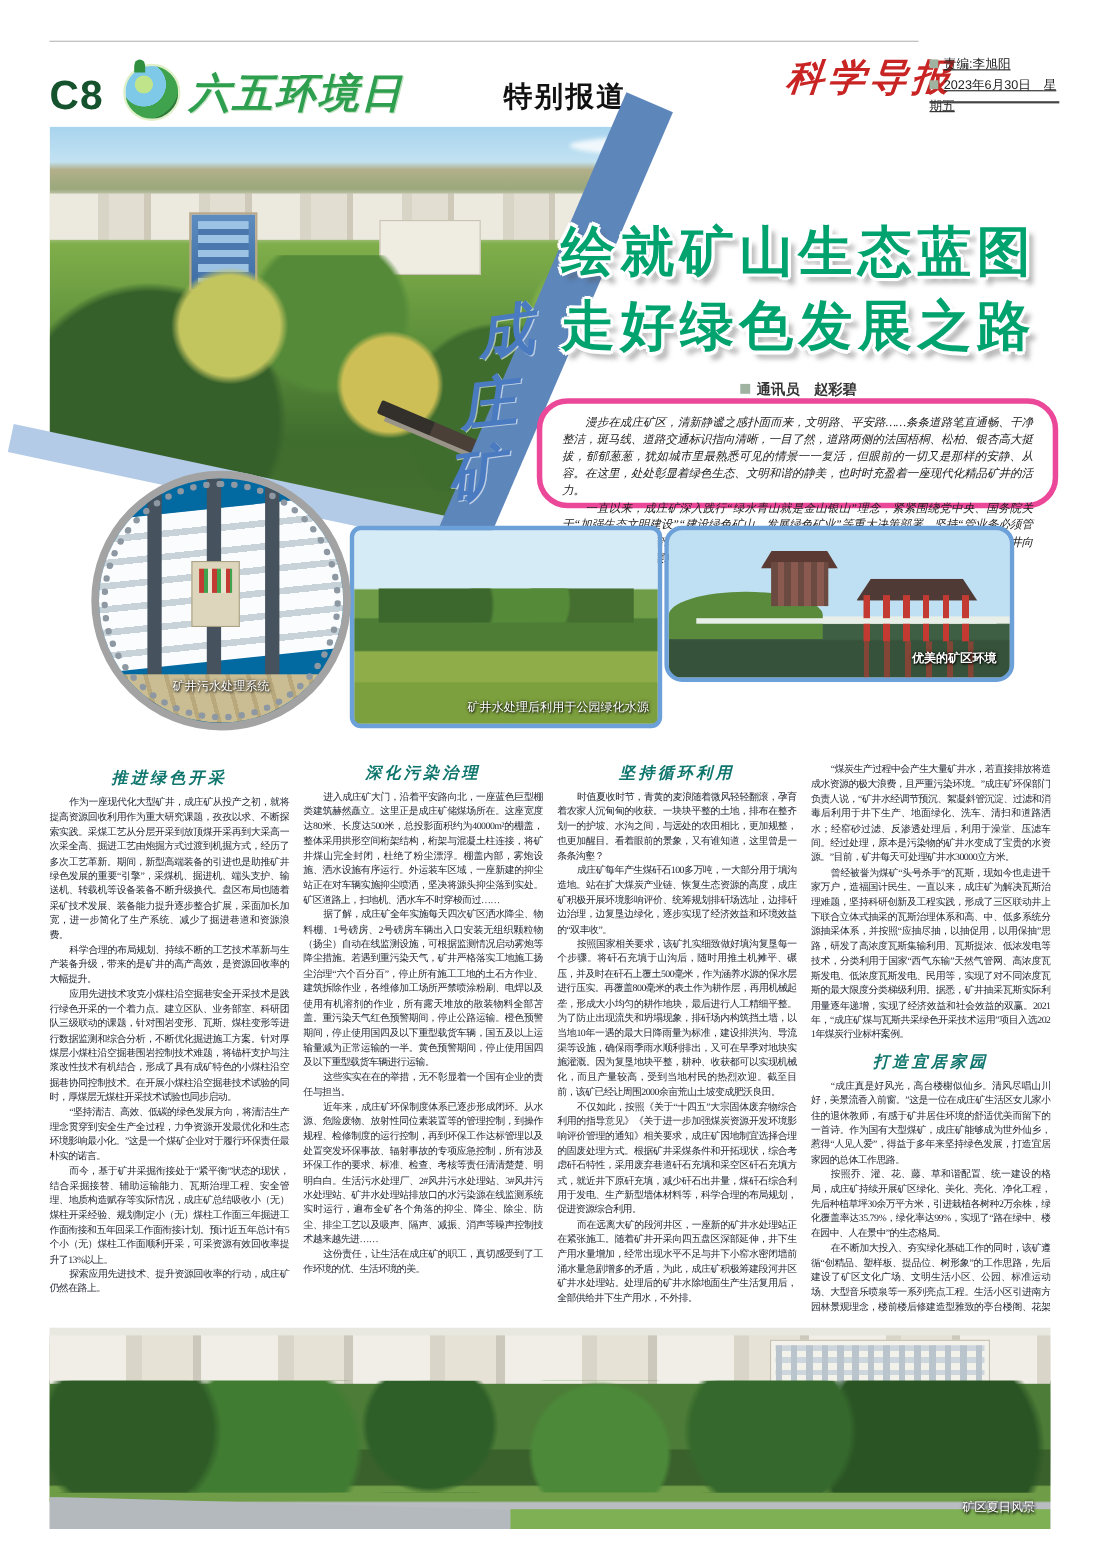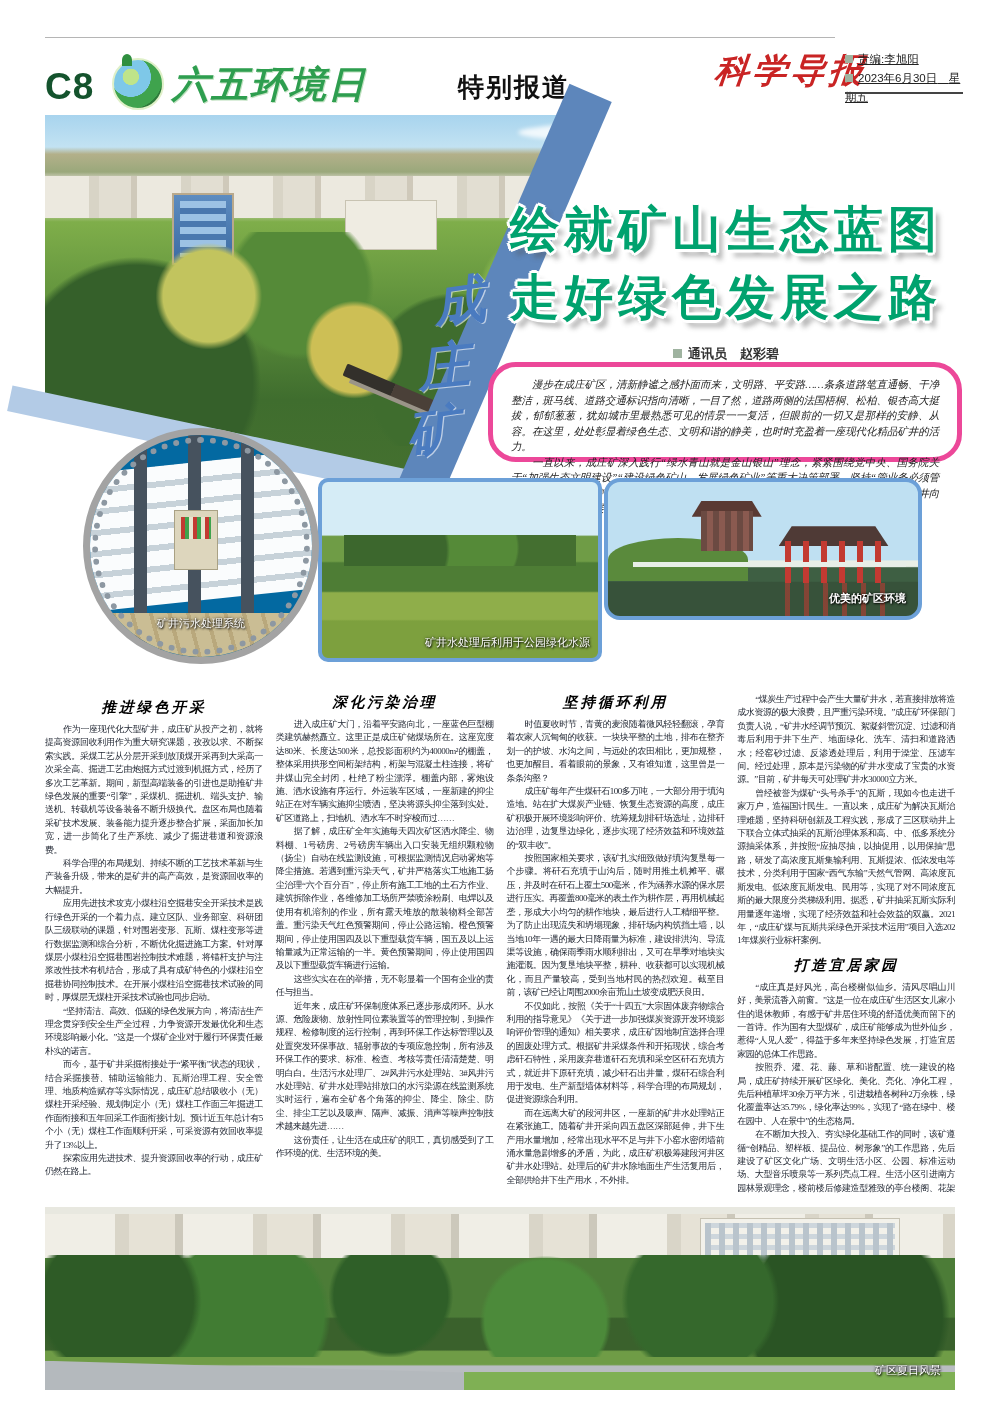--- a/index.html
+++ b/index.html
@@ -110,21 +110,21 @@
             background:repeating-linear-gradient(75deg,#cabd94 0 14px,#b9a87c 14px 18px);}
   .photo-caption{position:absolute;color:#fff;font-family:"Liberation Sans",sans-serif;font-size:11px;
                  text-shadow:0 0 3px rgba(0,0,0,.9),1px 1px 2px rgba(0,0,0,.9);white-space:nowrap;}
   .cap-circle{left:50%;bottom:26px;transform:translateX(-50%);}
   .cap-lake{right:8px;bottom:8px;}
   .cap-pav{right:12px;bottom:10px;}
 
   
   .article{position:absolute;left:45px;top:693px;width:910px;height:506px;
            column-count:4;column-gap:13px;column-fill:auto;overflow:hidden;}
-  .sec-heading{font-size:14.5px;color:#000000;text-align:center;font-weight:bold;font-style:italic;
+  .sec-heading{font-size:14.5px;color:#0f766e;text-align:center;font-weight:bold;font-style:italic;
                letter-spacing:3px;margin:8px 0 6px;break-after:avoid;}
   .sec-heading:first-child{margin-top:5px;}
   .art-p{margin:0;text-indent:2em;text-align:justify;font-size:9px;line-height:13.4px;color:#1e2430;
          letter-spacing:-0.5px;word-break:break-all;}
 
   
   .bottom-photo{position:absolute;left:45px;top:1207px;width:910px;height:183px;overflow:hidden;
                 background:linear-gradient(180deg,#e8e8e0 0 8%,#dcd9cc 9% 26%,#4c7c37 27% 60%,#3a612c 61% 78%,#6f9c46 79% 86%,#b9bdc1 87% 100%);}
   .bp-bldgs{position:absolute;left:0;top:4%;width:100%;height:24%;
             background:repeating-linear-gradient(90deg,#f0eee6 0 70px,#d9d5c8 70px 84px,#e6e2d6 84px 130px,#ccc8bb 130px 138px);}

